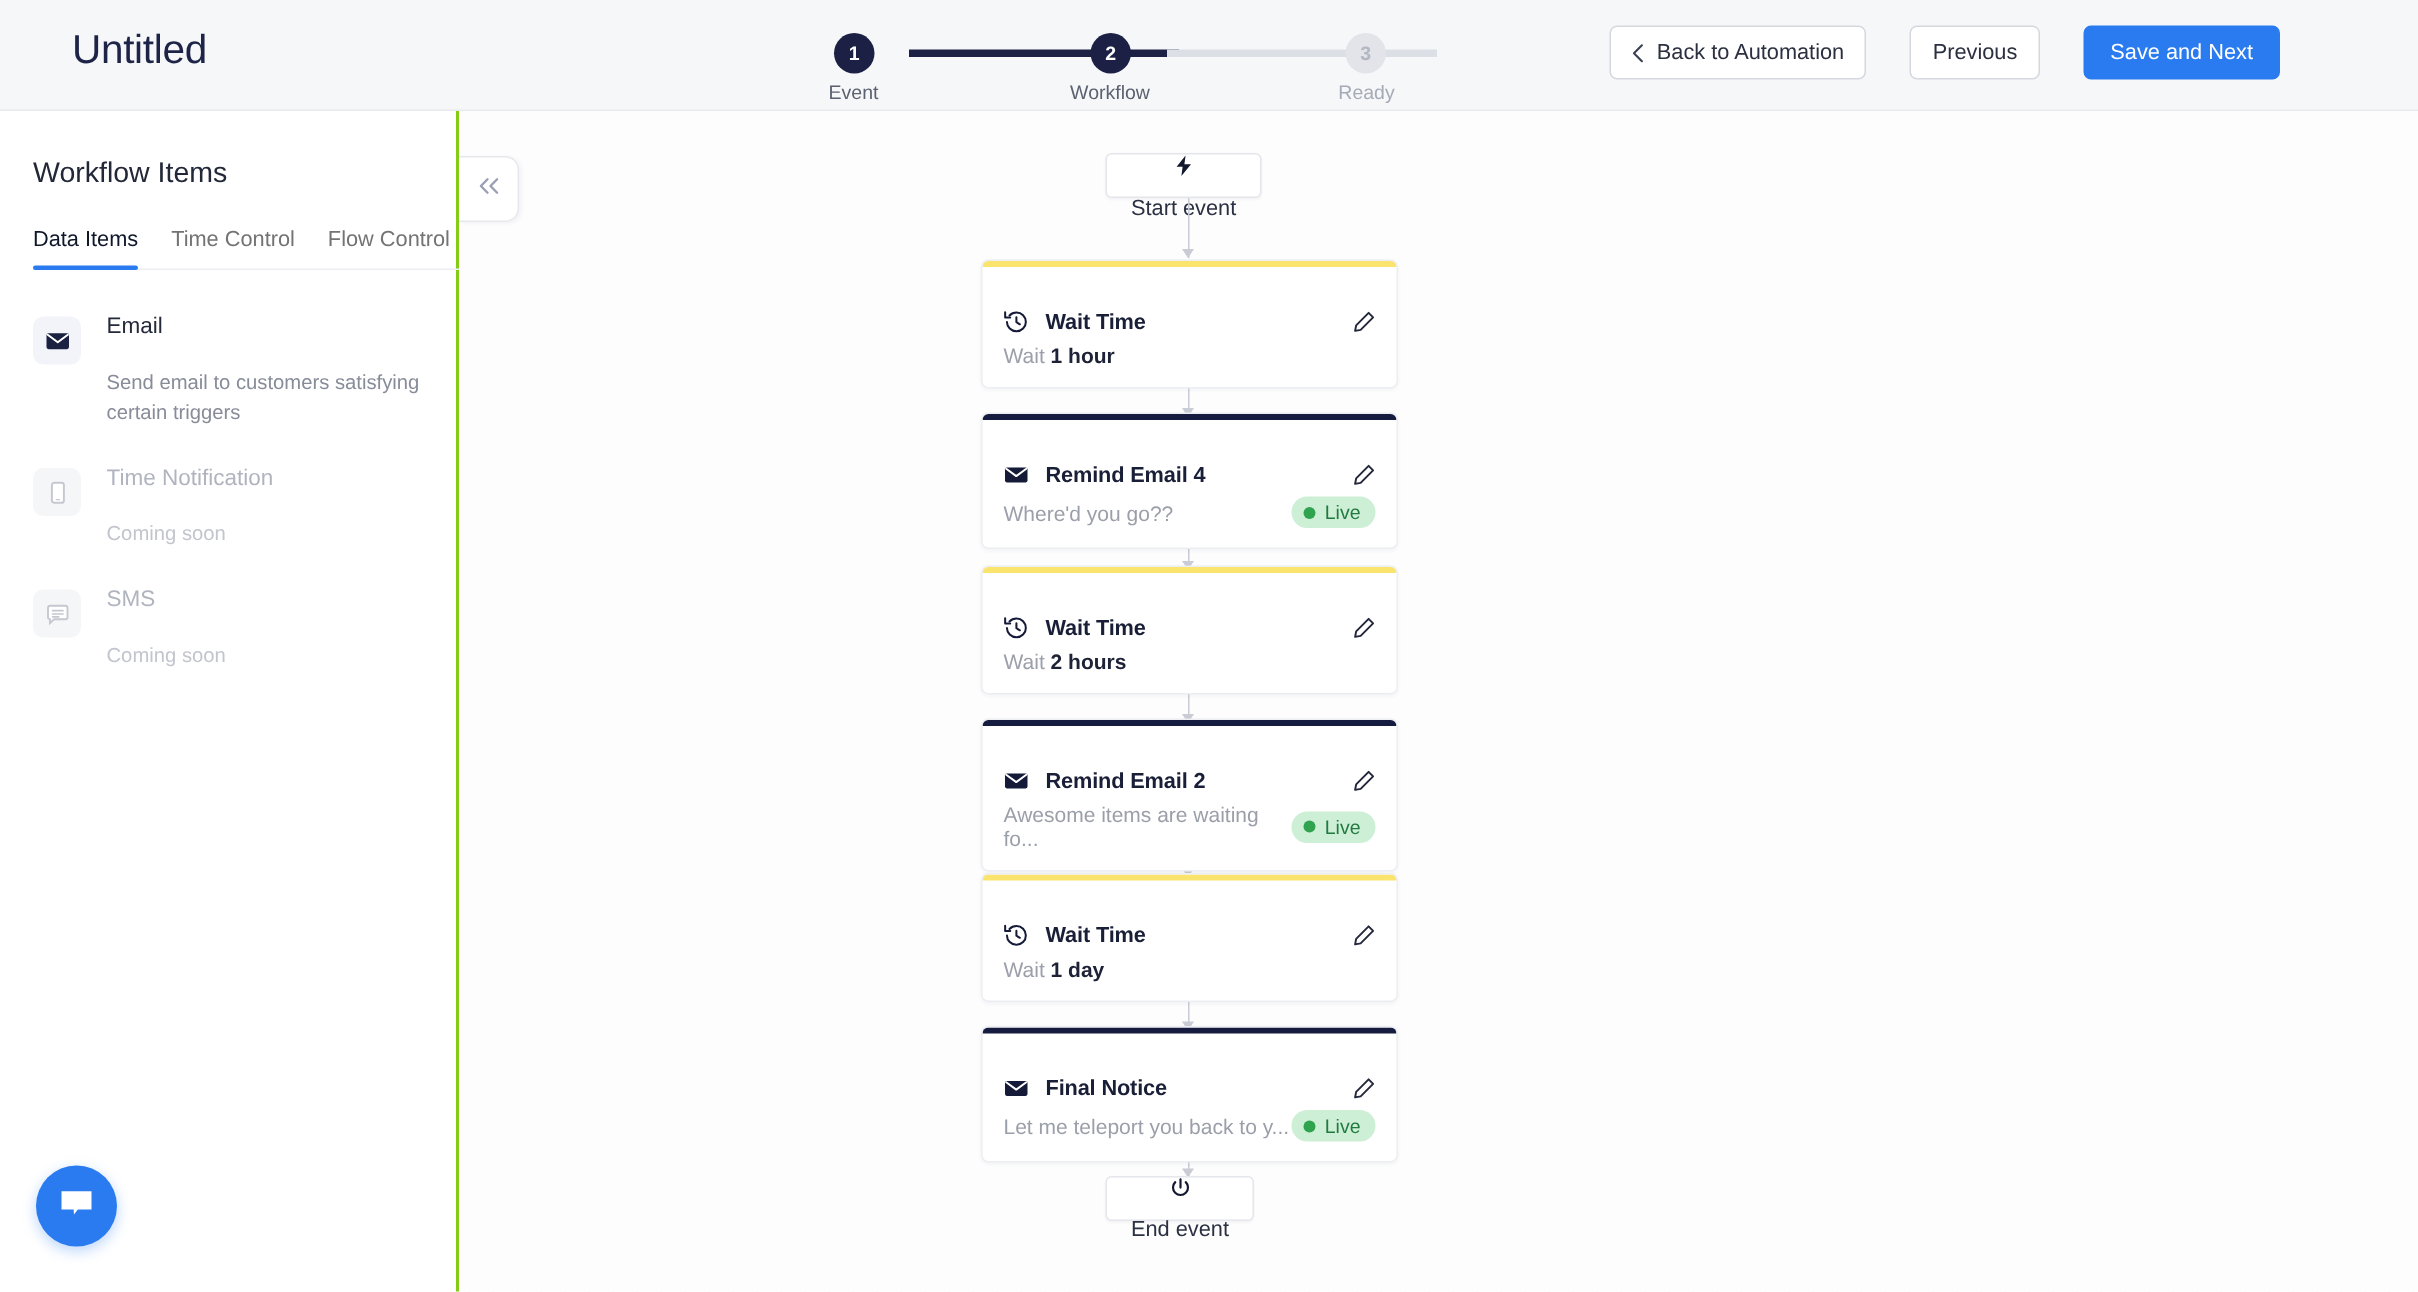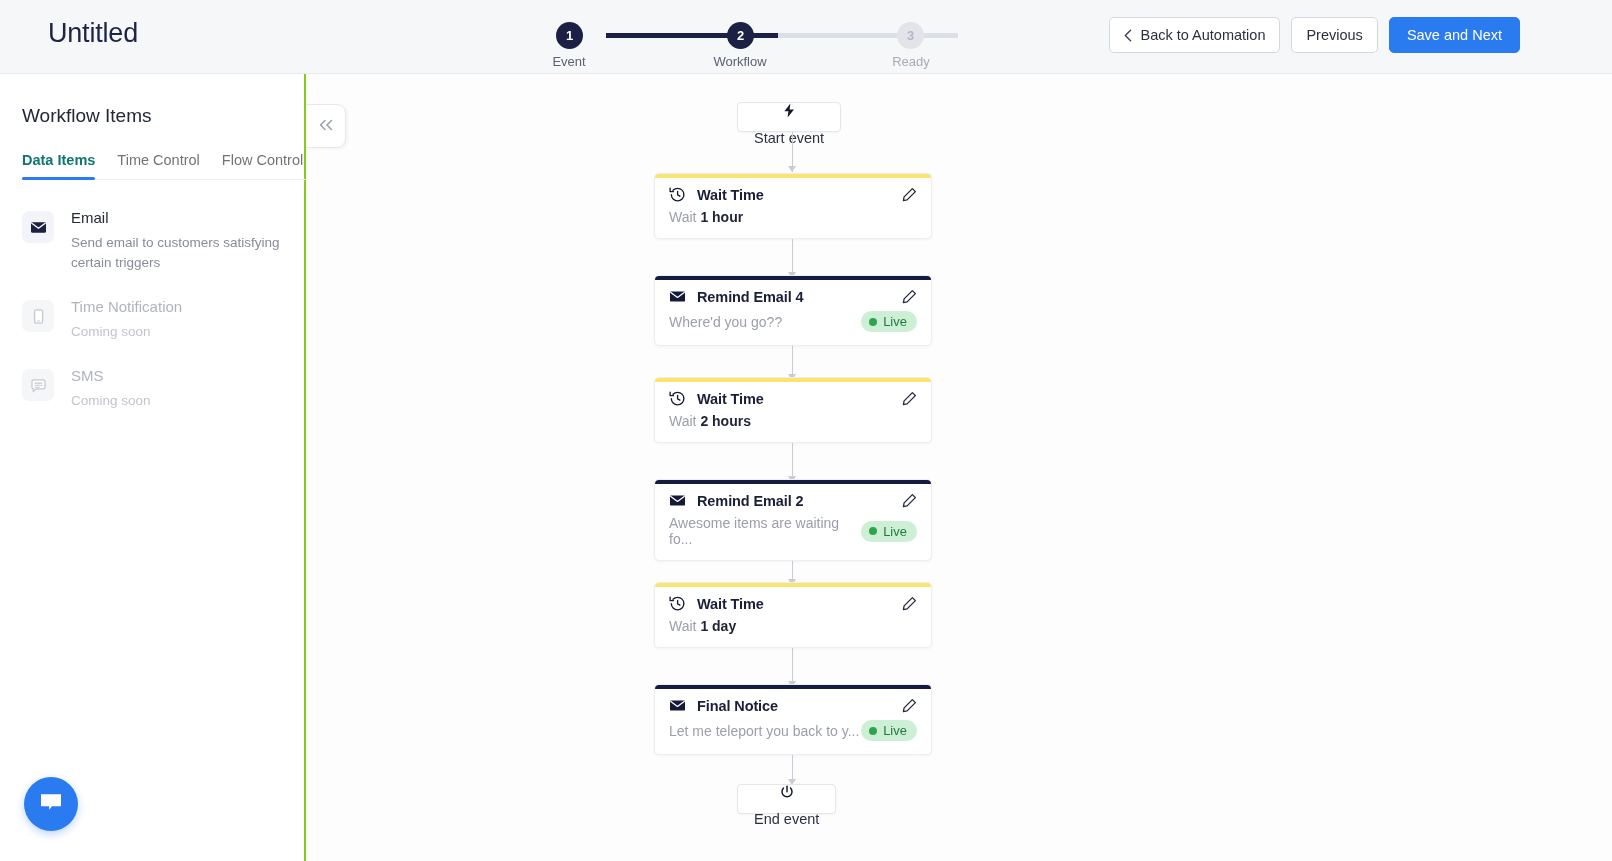--- a/index.html
+++ b/index.html
@@ -46,21 +46,21 @@
     text-align: center; width: 90px;
   }
   .step-label-1 { left: -16px; }
   .step-label-2 { left: 155px; }
   .step-label-3 { left: 326px; }
   .step-label.muted { color: #a7abb7; }
 
   
   .top-actions {
     position: absolute; right: 92px; top: 17px;
-    display: flex; gap: 11px; align-items: center;
+    display: flex; gap: 29px; align-items: center;
   }
   .btn {
     height: 36px; border-radius: 5px;
     display: inline-flex; align-items: center; justify-content: center;
     font-size: 14.5px; cursor: pointer; white-space: nowrap;
   }
   .btn-outline {
     background: #fff; border: 1px solid #d5d8de; color: #2b3040;
     padding: 0 14px;
   }
@@ -84,38 +84,38 @@
   .tabs {
     position: absolute; left: 22px; top: 78px;
     display: flex; gap: 22px;
     border-bottom: 1px solid #eceef1;
     width: 284px; padding-bottom: 0;
   }
   .tab {
     font-size: 14.5px; color: #737373; padding-bottom: 11px;
     cursor: pointer; position: relative;
   }
-  .tab.active { color: #0f766e; font-weight: bold; }
+  .tab.active { color: #0f172a; }
   .tab.active:after {
     content:""; position: absolute; left: 0; right: 0; bottom: -1px;
     height: 3px; background: #2a7bf0; border-radius: 2px;
   }
 
   .items { position: absolute; left: 22px; top: 134px; width: 272px; }
   .item { display: flex; gap: 17px; margin-bottom: 24px; cursor: pointer; }
   .item-icon {
     width: 32px; height: 32px; border-radius: 7px;
     background: #f3f4fa;
     display: flex; align-items: center; justify-content: center;
     flex-shrink: 0; margin-top: 3px;
   }
   .item-icon.muted { background: #f5f6f8; }
   .item-title { font-size: 15px; color: #252a3a; font-weight: 500; line-height: 20px; }
   .item-title.muted { color: #b0b4bf; font-weight: 400; }
-  .item-desc { font-size: 13.5px; color: #878c99; line-height: 20px; margin-top: 5px; }
+  .item-desc { font-size: 13.5px; color: #878c99; line-height: 20px; margin-top: 17px; }
   .item-desc.muted { color: #c2c5cd; }
 
   
   .collapse-tab {
     position: absolute; left: 306px; top: 104px;
     width: 40px; height: 44px;
     background: #fff;
     border: 1px solid #e6e8ec; border-left: none;
     border-radius: 0 9px 9px 0;
     display: flex; align-items: center; justify-content: center;
@@ -185,21 +185,21 @@
     border: 1px solid #eceef1;
     border-radius: 5px;
     box-shadow: 0 1px 3px rgba(25,30,55,.05);
     overflow: hidden;
   }
   .node-accent { height: 4px; width: 100%; }
   .accent-wait  { background: #fbe46e; }
   .accent-email { background: #161c3f; }
   .node-head {
     display: flex; align-items: center;
-    padding: 8px 14px 0 14px;
+    padding: 28px 14px 0 14px;
   }
   .node-icon { width: 18px; margin-right: 10px; display:flex; align-items:center; color:#151a38; }
   .node-title {
     font-size: 14.5px; font-weight: 700; color: #1a1f38; flex: 1;
     letter-spacing: -0.1px;
   }
   .pencil { cursor: pointer; display: flex; }
   .node-body {
     padding: 6px 14px 13px 14px;
     display: flex; align-items: center; min-height: 34px;

